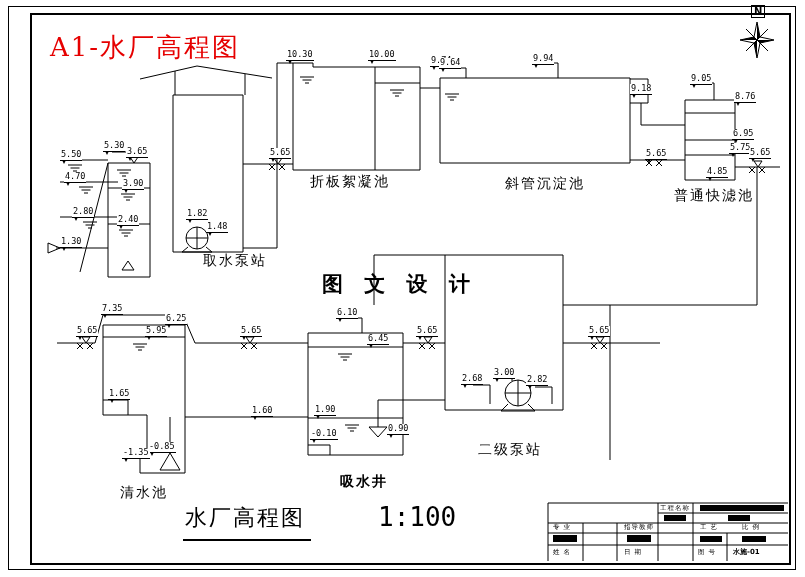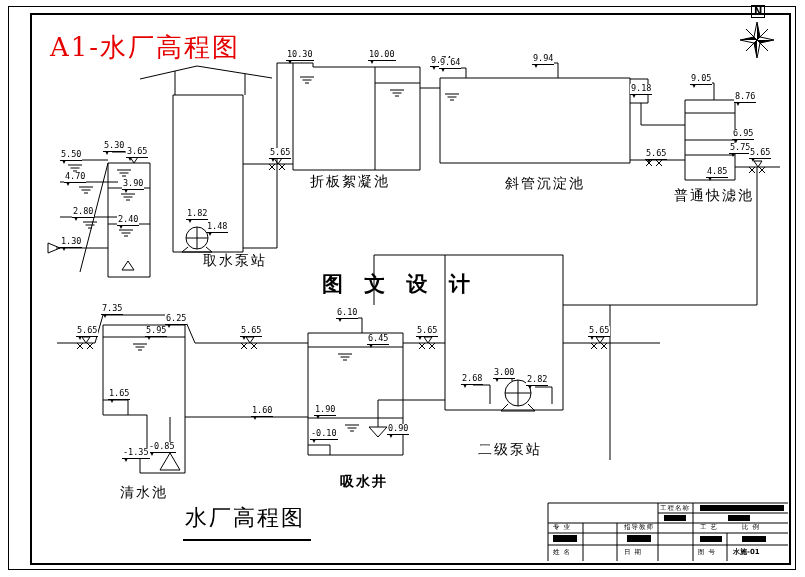--- a/index.html
+++ b/index.html
@@ -114,20 +114,21 @@
 
     <g>
       <path d="M548,503 H788 M548,503 V561 M548,523 H788 M548,533 H788 M548,545 H788 M658,513 H788
                M658,503 V561 M693,503 V561 M583,523 V561 M617,523 V561 M727,533 V561" stroke="#000" fill="none"></path>
     </g>
   </svg>
 
   <div class="red-title">A1-水厂高程图</div>
   <div class="watermark">图 文 设 计</div>
   <div class="btitle">水厂高程图</div>
+  <div class="bscale">1:100</div>
   <div class="north-n">N</div>
 
   <div id="anno">
       <span class="elev" style="left: 60px; top: 150px;">5.50</span>
       <span class="elev" style="left: 103px; top: 141px;">5.30</span>
       <span class="elev" style="left: 126px; top: 147px;">3.65</span>
       <span class="elev" style="left: 64px; top: 172px;">4.70</span>
       <span class="elev" style="left: 72px; top: 207px;">2.80</span>
       <span class="elev" style="left: 60px; top: 237px;">1.30</span>
       <span class="elev" style="left: 122px; top: 179px;">3.90</span>

